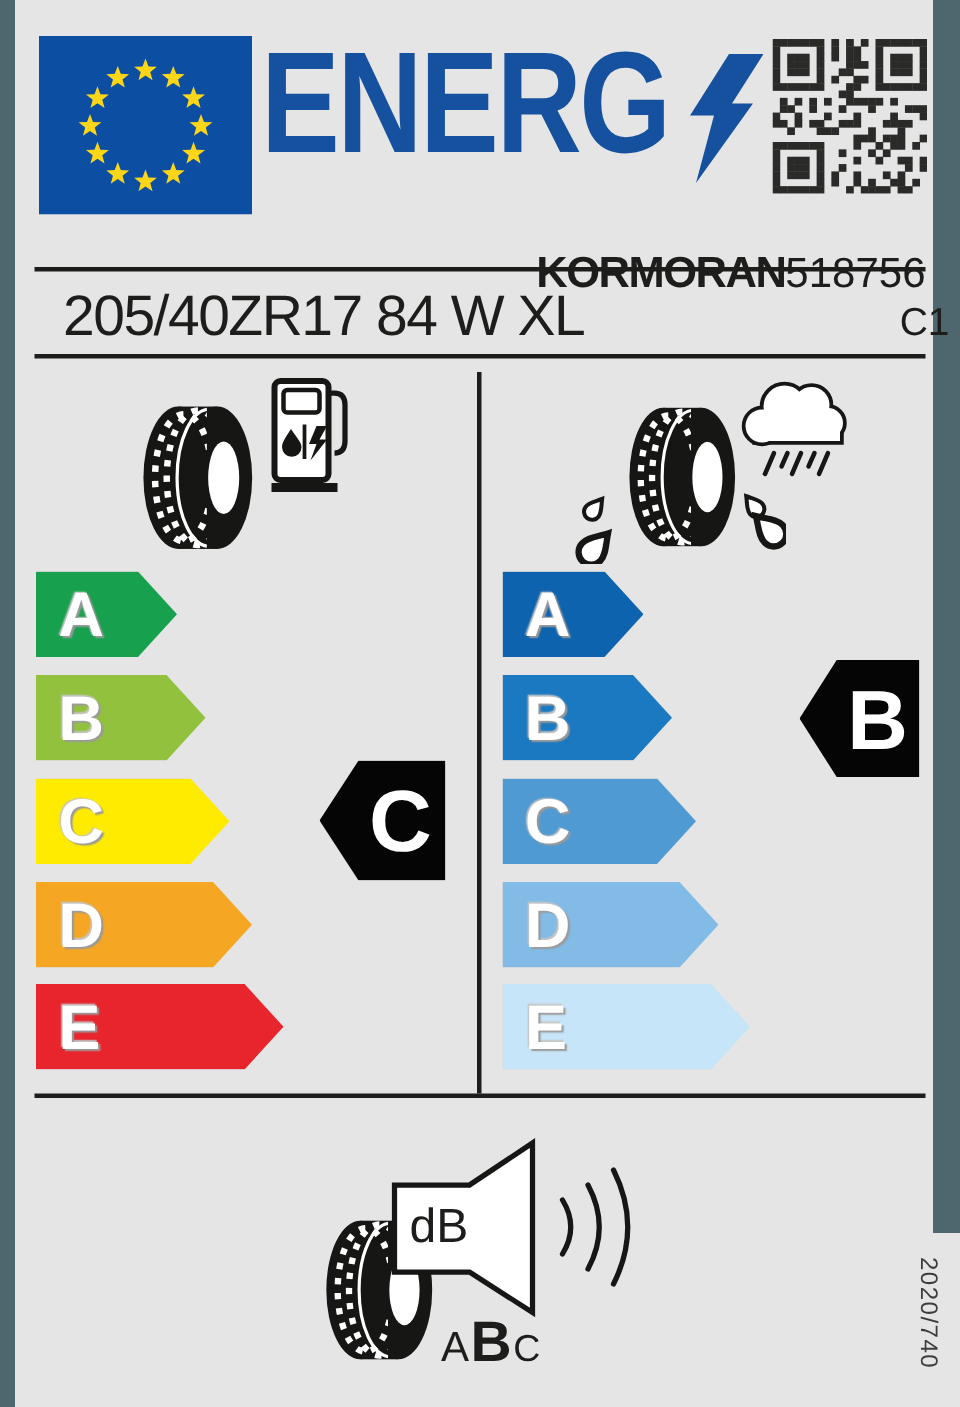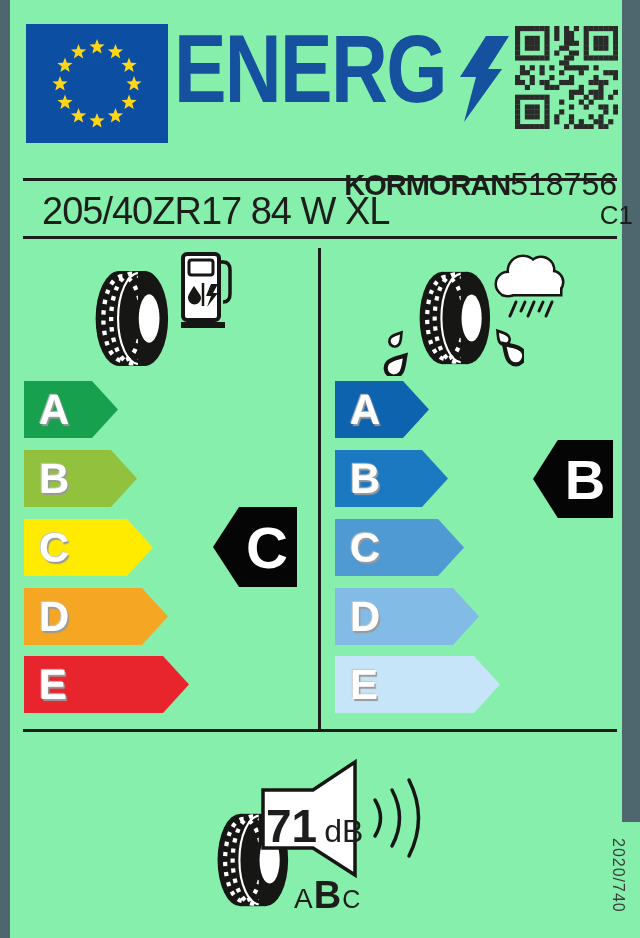--- a/index.html
+++ b/index.html
@@ -1,32 +1,32 @@
 <!DOCTYPE html>
 <html><head>
 <meta charset="utf-8">
 <style>
   html,body{margin:0;padding:0;background:#fff;}
-  .page{position:relative;width:640px;height:938px;background:#86efac;overflow:hidden;
+  .page{position:relative;width:640px;height:938px;background:#e5e5e5;overflow:hidden;
         font-family:"Liberation Sans","DejaVu Sans",sans-serif;color:#1d1d1b;}
   .strip{position:absolute;top:0;}
   .strip.left{left:0;width:10px;height:938px;}
   .strip.right{left:622px;width:18px;height:822px;}
 
   
   .flag{position:absolute;left:26px;top:24px;width:142px;height:119px;}
   .energ{position:absolute;left:174px;top:21px;font-size:96px;font-weight:bold;
          letter-spacing:-2px;transform:scaleX(0.82);transform-origin:0 0;line-height:1;}
   .bolt{position:absolute;left:459px;top:36px;width:50px;height:86px;}
   .qr{position:absolute;left:515px;top:26px;width:103px;height:103px;}
 
   .brandrow{position:absolute;left:26px;top:146px;width:591px;display:flex;
             justify-content:flex-end;align-items:baseline;}
   .brand{font-size:29px;font-weight:bold;letter-spacing:-1px;}
-  .article{font-size:32px;margin-top:20px;}
+  .article{font-size:28px;margin-top:20px;}
   .sizerow{position:absolute;left:42px;top:190px;width:591px;display:flex;
            justify-content:space-between;align-items:baseline;}
   .tsize{font-size:38px;letter-spacing:-1px;}
   .tclass{font-size:26px;}
   .rule{position:absolute;left:23px;width:594px;height:3px;background:#1d1d1b;}
   .rule.r1{top:178px;}.rule.r2{top:236px;}.rule.r3{top:729px;}
   .vdivider{position:absolute;left:318px;top:248px;width:3px;height:481px;background:#1d1d1b;}
 
   
   .arrow{position:absolute;height:57px;display:flex;align-items:center;padding-left:15px;
@@ -429,21 +429,20 @@
       </svg>
     <svg class="ic speaker" viewBox="0 0 175 125">
       <polygon points="5,33 55,33 97,5 97,118 55,91 5,91" fill="#fff" stroke="#161615" stroke-width="3.5"></polygon>
       <g fill="none" stroke="#161615" stroke-width="3.5" stroke-linecap="round">
         <path d="M117 43 q11 18 0 36"></path>
         <path d="M134 33 q15 28 0 56"></path>
         <path d="M151 23 q19 38 0 76"></path>
       </g>
     </svg>
     <div class="db">
-      <span class="v">71</span>
       <span class="u">dB</span>
     </div>
     <div class="abc">
       <span class="a">A</span>
       <span class="b">B</span>
       <span class="c">C</span>
     </div>
   </div>
 
   <div class="reg">2020/740</div>

